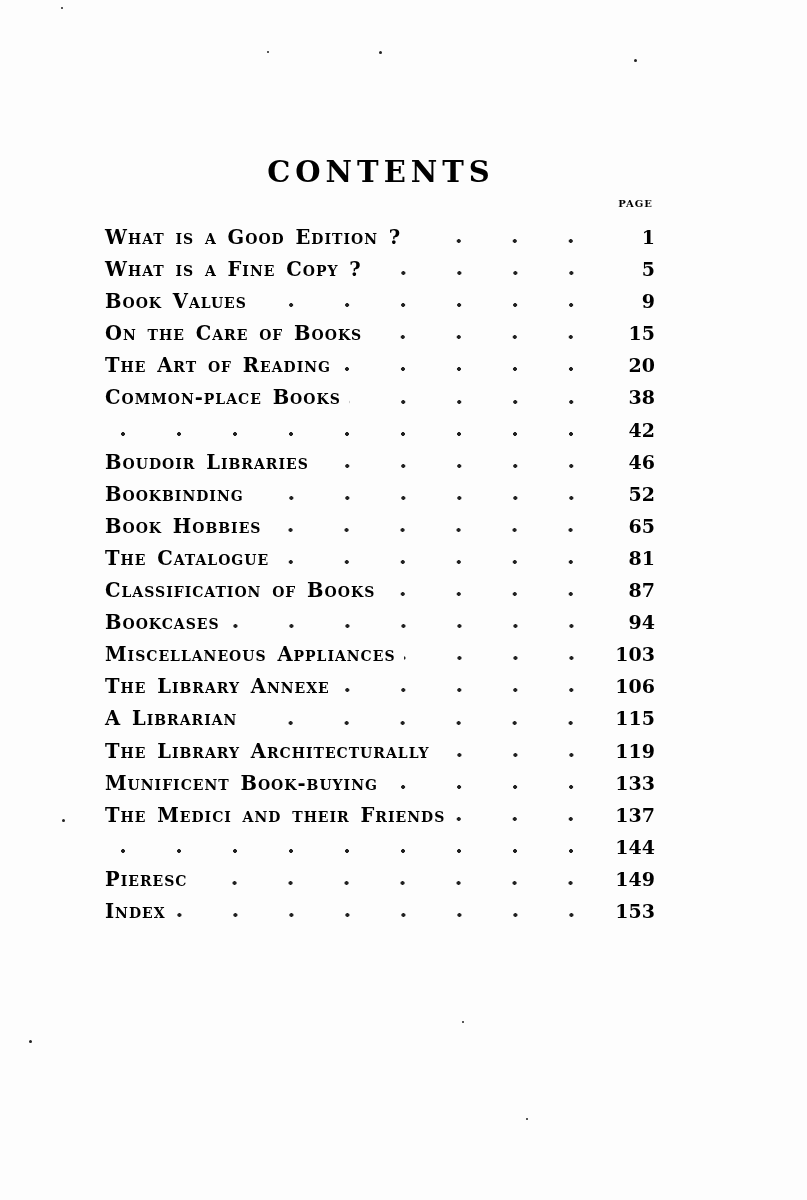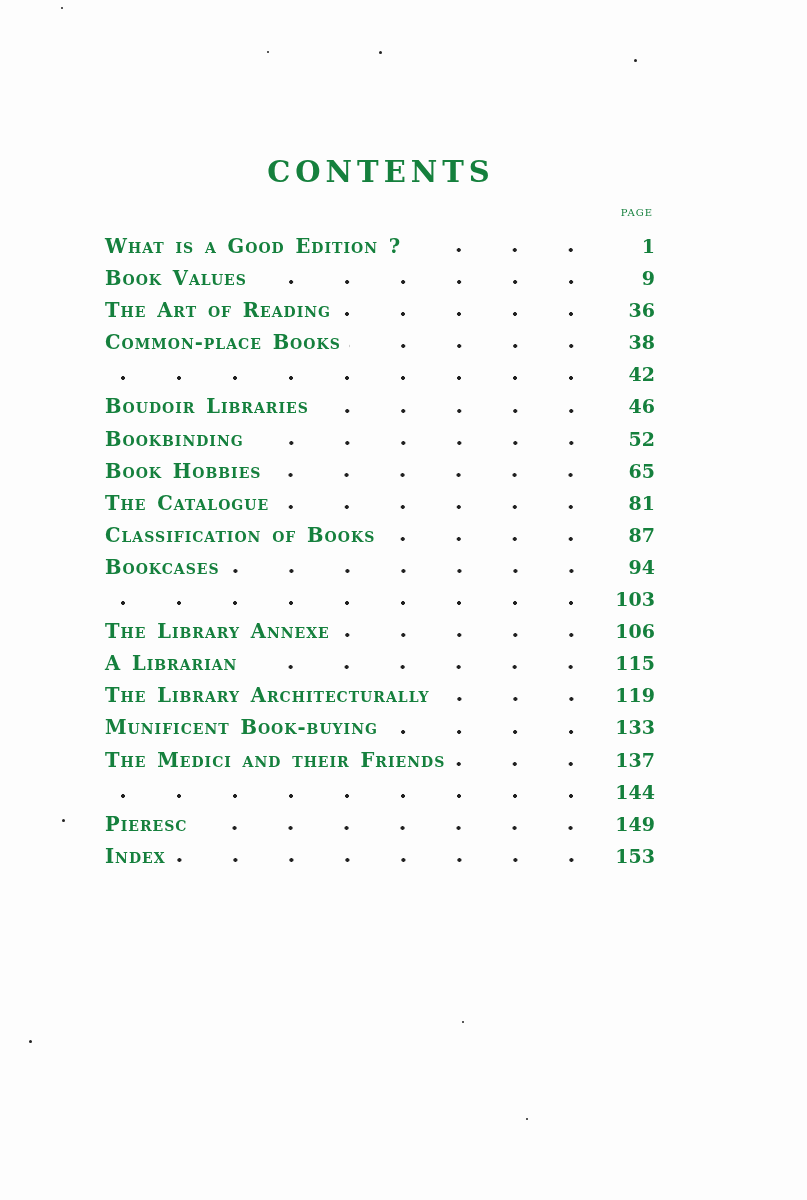--- a/index.html
+++ b/index.html
@@ -5,21 +5,21 @@
   html, body {
     margin: 0;
     padding: 0;
     background: #ffffff;
   }
   .page {
     position: relative;
     width: 807px;
     height: 1200px;
     background: #fdfdfd;
-    color: #15803d;
+    color: #000000;
     font-family: "DejaVu Serif", "Liberation Serif", serif;
     overflow: hidden;
   }
   .speck {
     position: absolute;
     background: #222;
     border-radius: 50%;
   }
   .content {
     position: absolute;
@@ -31,24 +31,24 @@
     margin: 0;
     padding-top: 5px;
     font-size: 29px;
     line-height: 31px;
     font-weight: 700;
     letter-spacing: 5px;
     text-align: center;
     white-space: nowrap;
   }
   .page-label {
-    margin-top: 20px;
+    margin-top: 11px;
     font-size: 10px;
     line-height: 10px;
-    font-weight: 400;
+    font-weight: 700;
     letter-spacing: 1px;
     text-align: right;
     padding-right: 4px;
   }
   .toc {
     margin-top: 12px;
   }
   .toc-row {
     display: flex;
     align-items: baseline;
@@ -103,32 +103,42 @@
 
     <div class="page-label">PAGE</div>
 
     <div class="toc">
   <div class="toc-row">
     <span class="toc-title">What is a Good Edition ?</span>
     <span class="leader"></span>
     <span class="toc-page">1</span>
   </div>
 
+  <div class="toc-row">
+    <span class="toc-title">What is a Fine Copy ?</span>
+    <span class="leader"></span>
+    <span class="toc-page">5</span>
+  </div>
 
   <div class="toc-row">
     <span class="toc-title">Book Values</span>
     <span class="leader"></span>
     <span class="toc-page">9</span>
   </div>
 
+  <div class="toc-row">
+    <span class="toc-title">On the Care of Books</span>
+    <span class="leader"></span>
+    <span class="toc-page">15</span>
+  </div>
 
   <div class="toc-row">
     <span class="toc-title">The Art of Reading</span>
     <span class="leader"></span>
-    <span class="toc-page">36</span>
+    <span class="toc-page">20</span>
   </div>
 
   <div class="toc-row">
     <span class="toc-title">Common-place Books</span>
     <span class="leader"></span>
     <span class="toc-page">38</span>
   </div>
 
   <div class="toc-row">
     <span class="leader"></span>
@@ -167,20 +177,21 @@
     <span class="toc-page">87</span>
   </div>
 
   <div class="toc-row">
     <span class="toc-title">Bookcases</span>
     <span class="leader"></span>
     <span class="toc-page">94</span>
   </div>
 
   <div class="toc-row">
+    <span class="toc-title">Miscellaneous Appliances</span>
     <span class="leader"></span>
     <span class="toc-page">103</span>
   </div>
 
   <div class="toc-row">
     <span class="toc-title">The Library Annexe</span>
     <span class="leader"></span>
     <span class="toc-page">106</span>
   </div>
 

